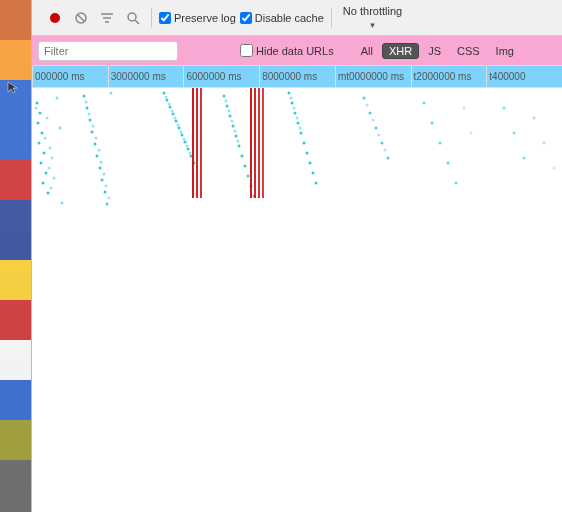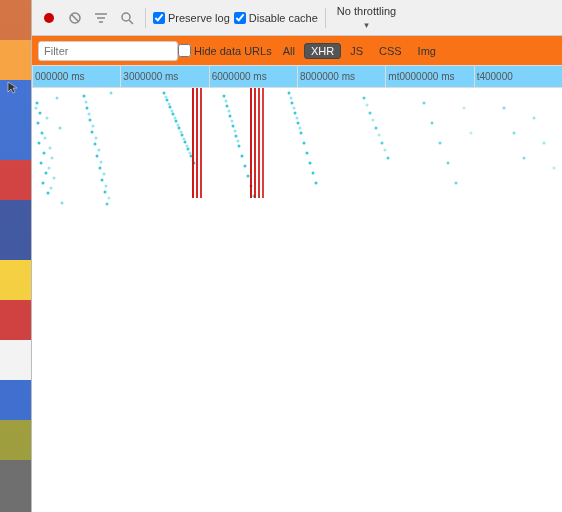--- a/index.html
+++ b/index.html
@@ -64,21 +64,21 @@
       overflow: hidden;
     }
 
     
     .toolbar {
       display: flex;
       align-items: center;
       height: 36px;
       background: #f0f0f0;
       border-bottom: 1px solid #ccc;
-      padding: 0 6px;
+      padding: 0 12px;
       gap: 4px;
       flex-shrink: 0;
     }
     .toolbar-btn {
       display: flex;
       align-items: center;
       justify-content: center;
       width: 22px;
       height: 22px;
       border-radius: 3px;
@@ -125,44 +125,45 @@
       white-space: nowrap;
       flex-direction: column;
     }
     .throttle-arrow { font-size: 9px; color: #555; }
 
     
     .filter-bar {
       display: flex;
       align-items: center;
       height: 30px;
-      background: #f97316;
+      background: #f9a8d4;
       border-bottom: 1px solid #ddd;
       padding: 0 6px;
-      gap: 0;
+      gap: 16px;
       flex-shrink: 0;
     }
     .filter-input {
       width: 140px;
       height: 20px;
       border: 1px solid #ccc;
       border-radius: 3px;
       padding: 0 5px;
       font-size: 11px;
       background: #fff;
       color: #999;
     }
     .filter-checkbox-label {
       display: flex;
       align-items: center;
       gap: 3px;
       color: #333;
       font-size: 11px;
       cursor: pointer;
       white-space: nowrap;
+      margin-left: 46px;
     }
     .filter-type-btns {
       display: flex;
       gap: 2px;
       margin-left: 4px;
     }
     .filter-type-btn {
       padding: 1px 6px;
       border: 1px solid transparent;
       border-radius: 3px;
@@ -293,20 +294,21 @@
     </div>
   </div>
 
   <div class="timeline-header">
     <div class="timeline-labels">
       <div class="timeline-label">000000 ms</div>
       <div class="timeline-label">3000000 ms</div>
       <div class="timeline-label">6000000 ms</div>
       <div class="timeline-label">8000000 ms</div>
       <div class="timeline-label">mt0000000 ms</div>
+      <div class="timeline-label">t2000000 ms</div>
       <div class="timeline-label">t400000</div>
     </div>
   </div>
 
   <div class="waterfall-area">
 
     <svg width="100%" height="120" viewBox="0 0 530 120" preserveAspectRatio="none" style="display:block; position:absolute; top:0; left:0;">
 
       <g>
 

